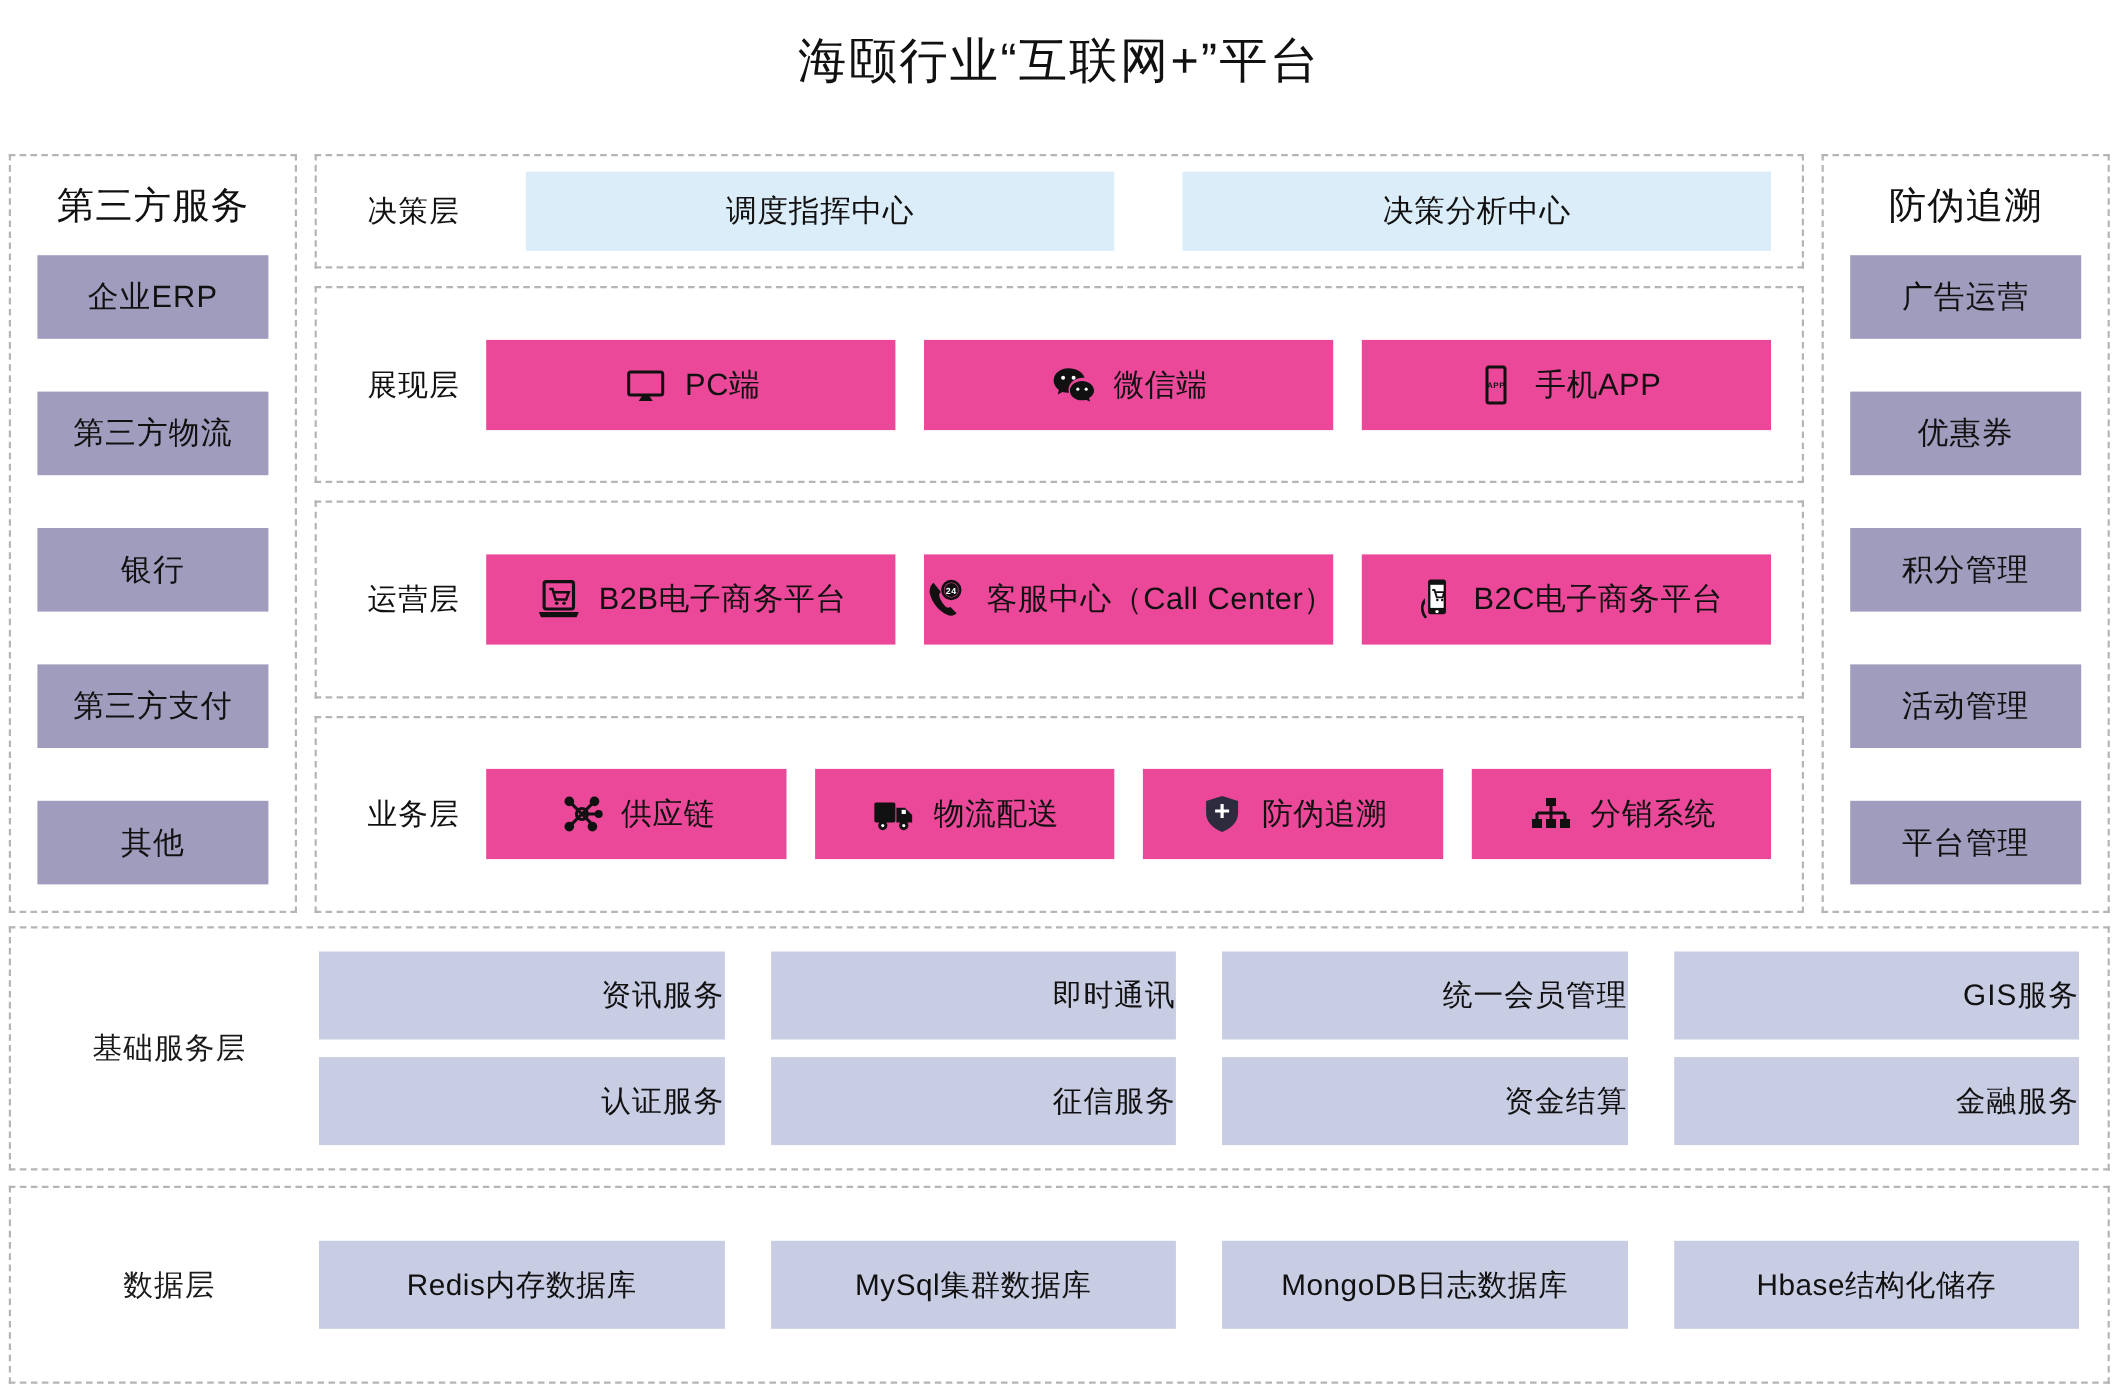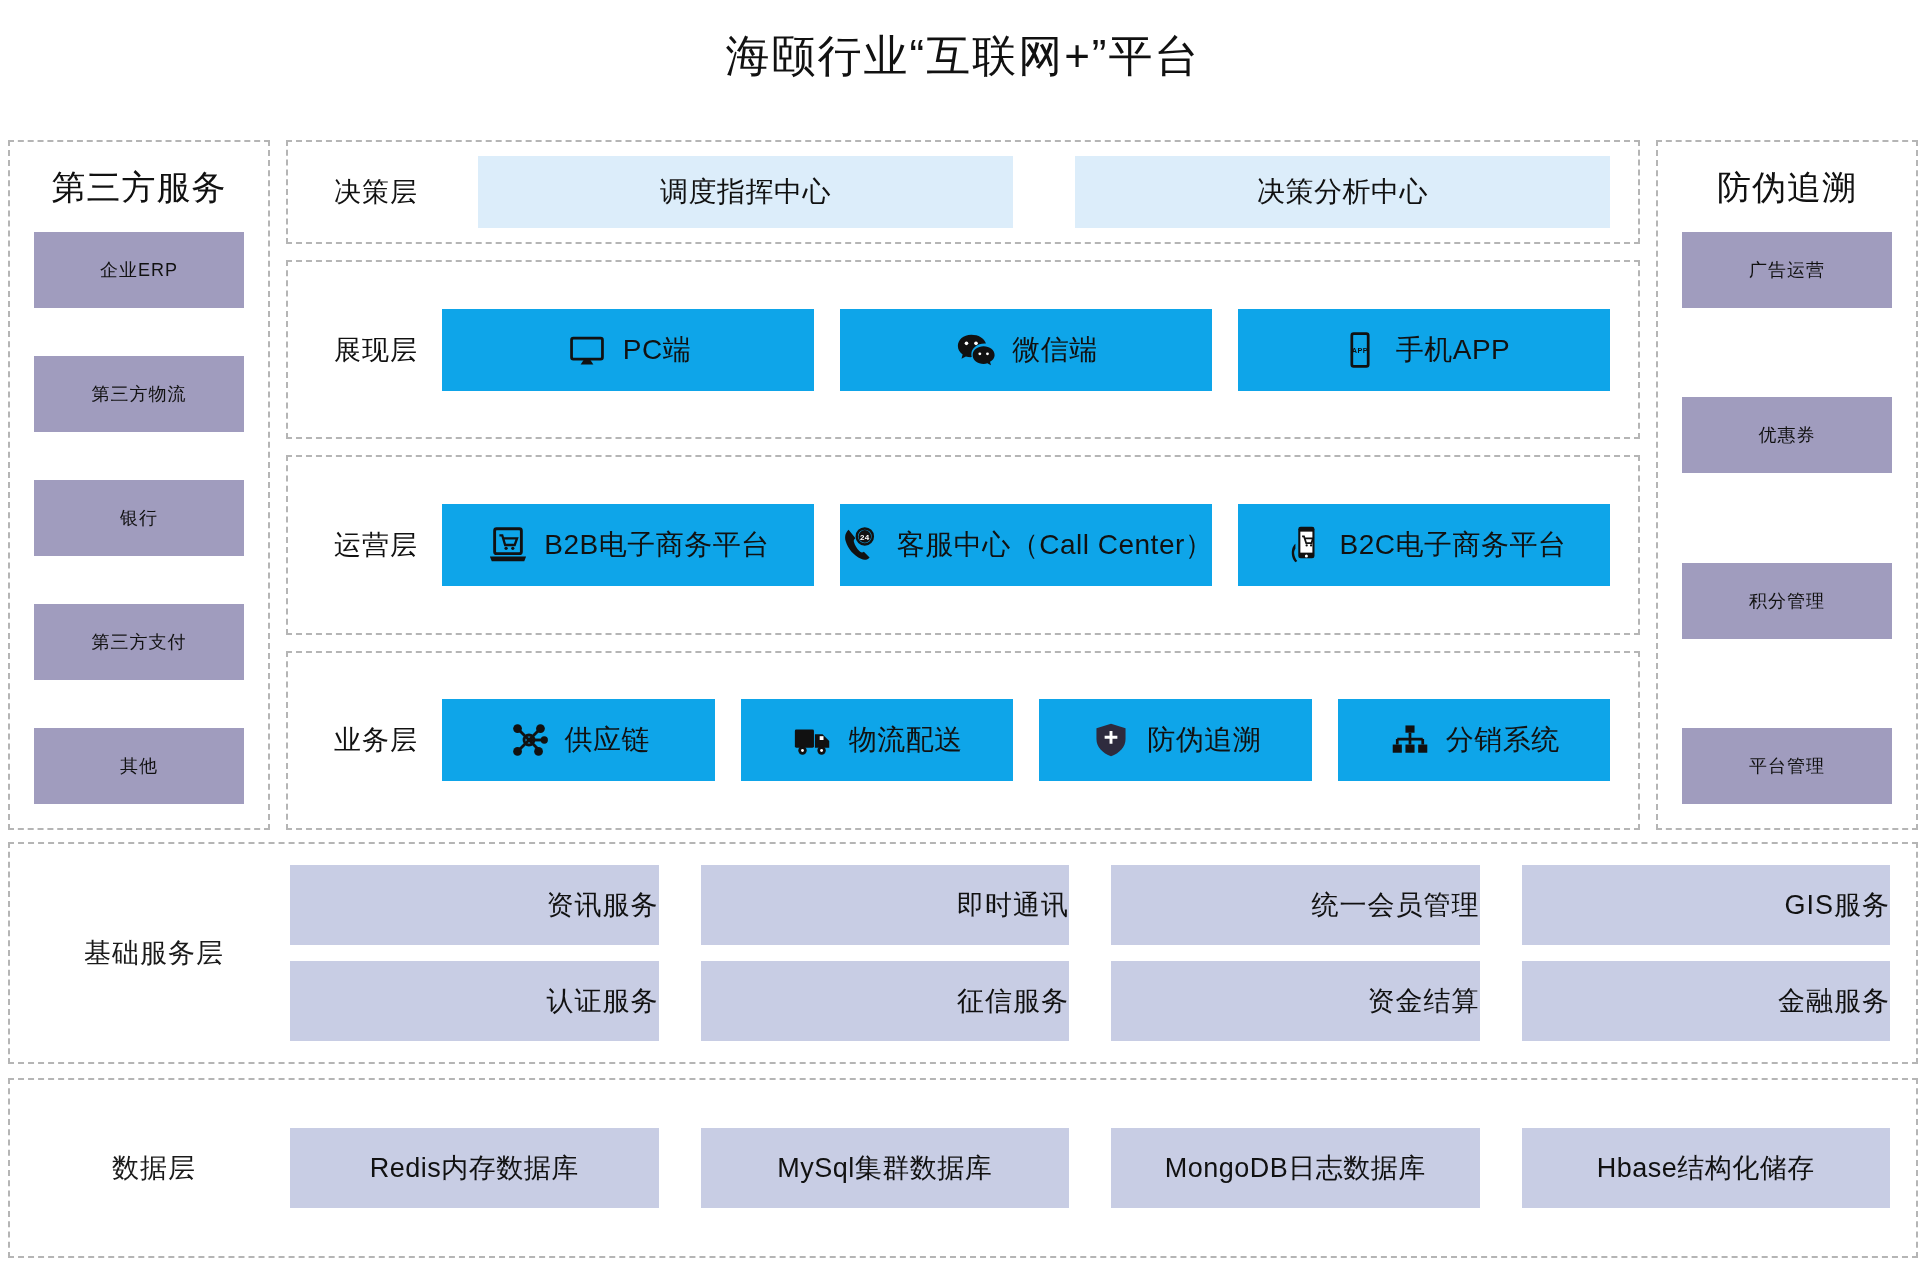--- a/index.html
+++ b/index.html
@@ -70,21 +70,21 @@
     flex-direction: column;
     justify-content: space-between;
     gap: 20px;
   }
   .rail-chip {
     background: #a09cbe;
     height: 76px;
     display: flex;
     align-items: center;
     justify-content: center;
-    font-size: 18px;
+    font-size: 28px;
     color: #111;
     letter-spacing: 1px;
   }
 
   .center-stack {
     flex: 1;
     display: flex;
     flex-direction: column;
     gap: 16px;
     min-width: 0;
@@ -120,21 +120,21 @@
     gap: 14px;
     font-size: 28px;
     color: #111;
     letter-spacing: 0.5px;
     height: 82px;
     align-self: center;
     padding: 0 8px;
     box-sizing: border-box;
   }
   .card.blue    { background: #dcedfa; }
-  .card.pink    { background: #0ea5e9; }
+  .card.pink    { background: #ec4899; }
 
   .card .ic {
     flex: 0 0 auto;
     display: inline-flex;
     align-items: center;
     justify-content: center;
     width: 44px;
     height: 44px;
   }
   .card .lbl { white-space: nowrap; }
@@ -417,20 +417,23 @@
       <div class="rail-chip">
         <span>广告运营</span>
       </div>
       <div class="rail-chip">
         <span>优惠券</span>
       </div>
       <div class="rail-chip">
         <span>积分管理</span>
       </div>
       <div class="rail-chip">
+        <span>活动管理</span>
+      </div>
+      <div class="rail-chip">
         <span>平台管理</span>
       </div>
     </div>
   </div>
 
 </div>
 
 <div class="base-region dashed">
   <div class="base-label">基础服务层</div>
   <div class="base-grid">

